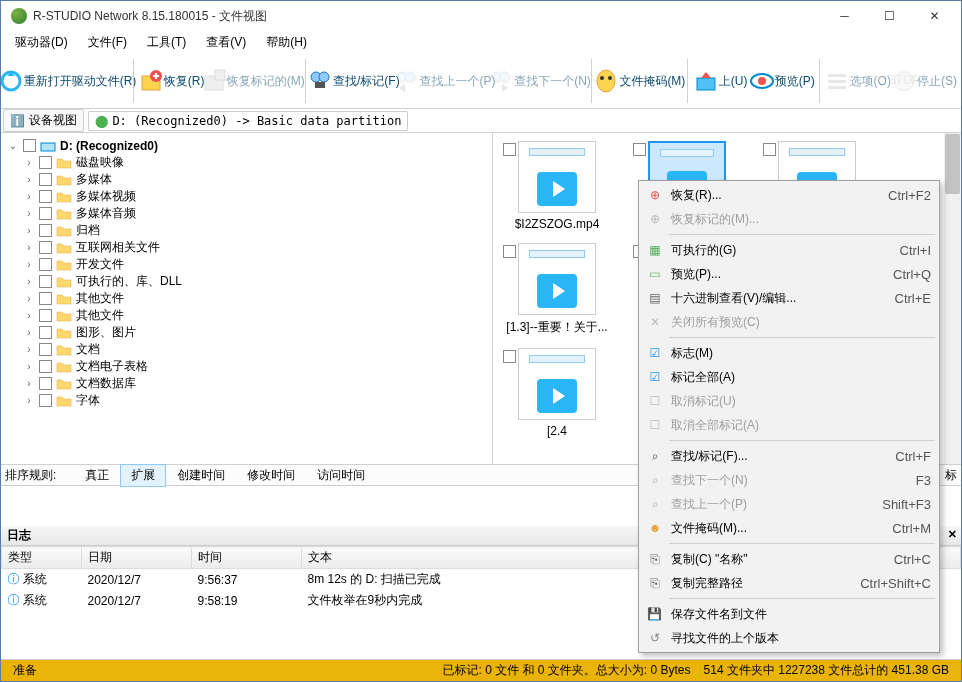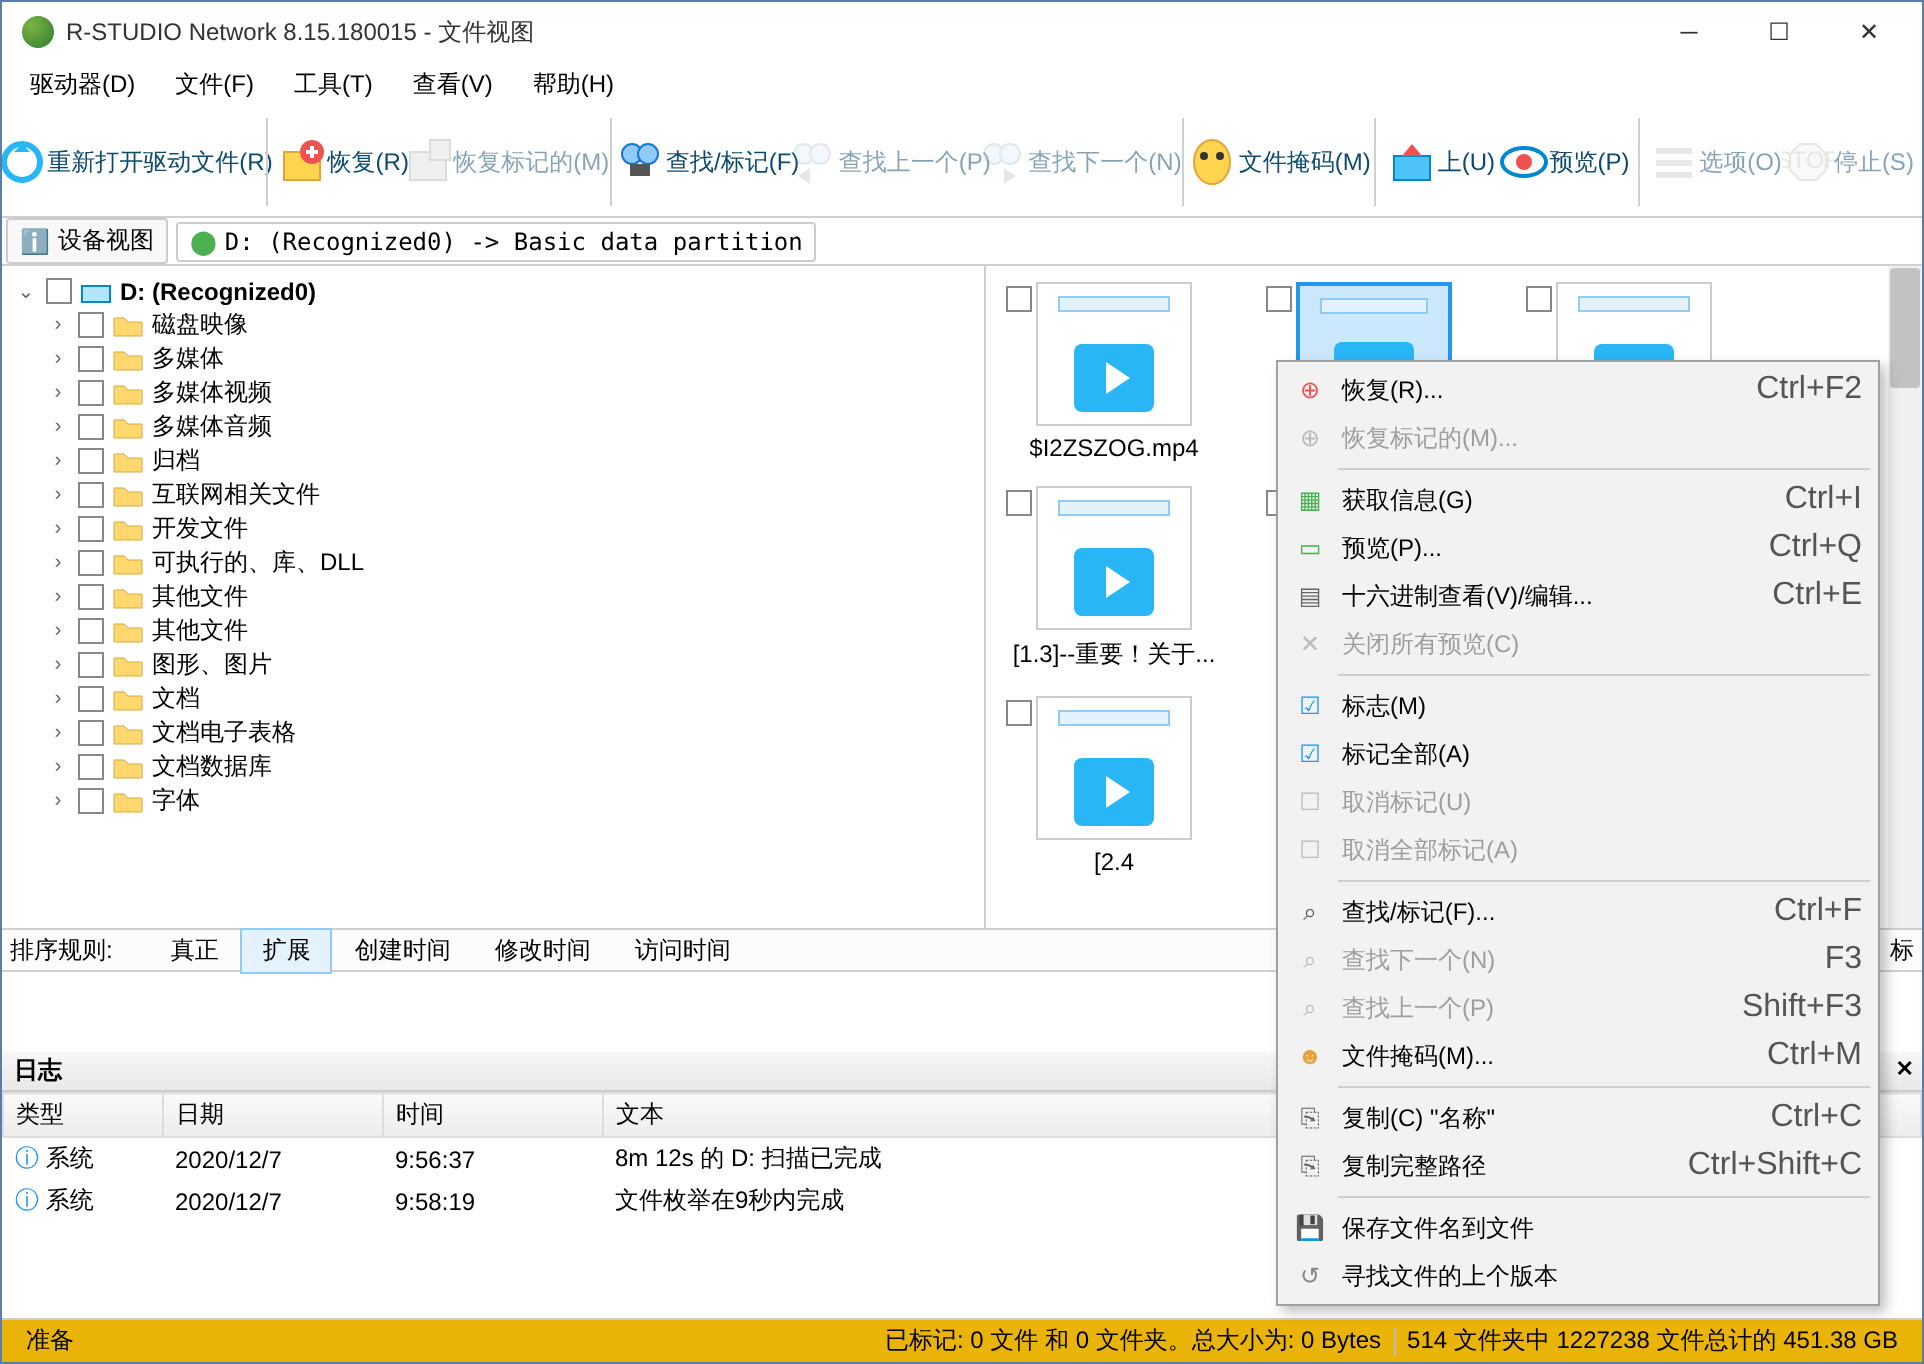--- a/index.html
+++ b/index.html
@@ -60,21 +60,21 @@
 .statusbar { height: 22px; border-top: 1px solid #ccc; display: flex; align-items: center; padding: 0 6px; background: #eab308; font-size: 12px; }
 .statusbar .seg { padding: 0 6px; }
 .statusbar .spacer { flex: 1; }
 .statusbar .sep { width: 1px; height: 14px; background: #bbb; }
 
 
 .ctx { position: absolute; top: 180px; left: 638px; width: 302px; background: #f2f2f2; border: 1px solid #a0a0a0; box-shadow: 3px 3px 6px rgba(0,0,0,0.25); z-index: 100; padding: 2px; }
 .ctx-item { display: flex; align-items: center; height: 24px; padding: 0 6px 0 4px; }
 .ctx-item .ico { width: 20px; display: flex; justify-content: center; }
 .ctx-item .txt { flex: 1; padding-left: 6px; }
-.ctx-item .sc { color: #555; font-size: 16px; }
+.ctx-item .sc { color: #555; font-size: 13px; }
 .ctx-item.disabled { color: #9e9e9e; }
 .ctx-sep { height: 1px; background: #cfcfcf; margin: 3px 2px 3px 28px; }
 
 .vsb { position: absolute; right: 0; top: 0; bottom: 0; width: 17px; background: #f0f0f0; }
 .vsb .th { width: 15px; margin: 1px; background: #c2c2c2; border-radius: 2px; }
 
 svg { display: block; }
 </style>
 </head>
 <body>
@@ -515,21 +515,21 @@
         <span style="color:#bbb">⊕</span>
       </span>
       <span class="txt">恢复标记的(M)...</span>
       <span class="sc"></span>
     </div>
     <div class="ctx-sep"></div>
     <div class="ctx-item">
       <span class="ico">
         <span style="color:#4caf50">▦</span>
       </span>
-      <span class="txt">获取信息(G)</span>
+      <span class="txt">可执行的(G)</span>
       <span class="sc">Ctrl+I</span>
     </div>
     <div class="ctx-item">
       <span class="ico">
         <span style="color:#4caf50">▭</span>
       </span>
       <span class="txt">预览(P)...</span>
       <span class="sc">Ctrl+Q</span>
     </div>
     <div class="ctx-item">

